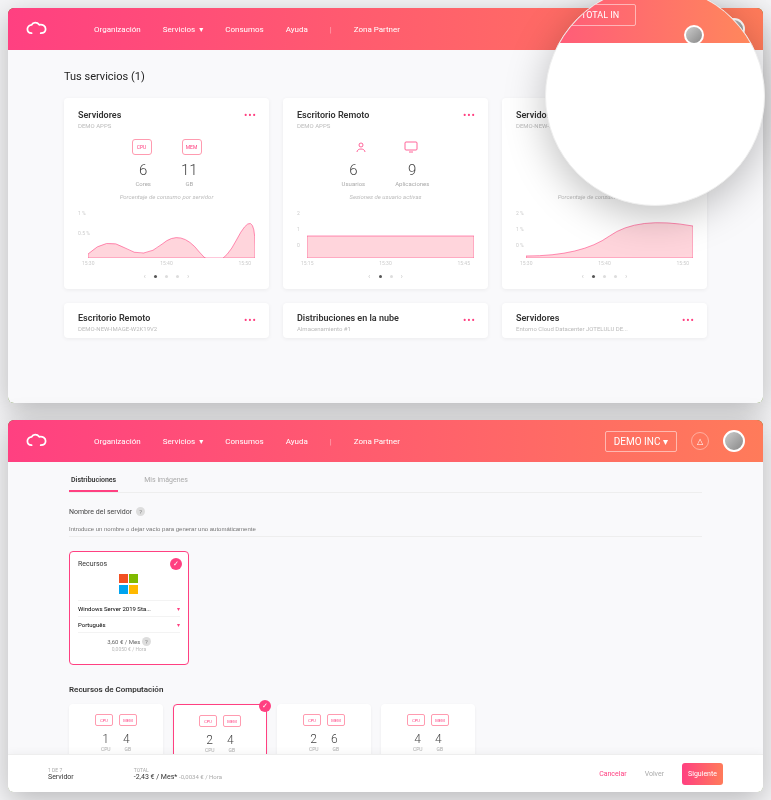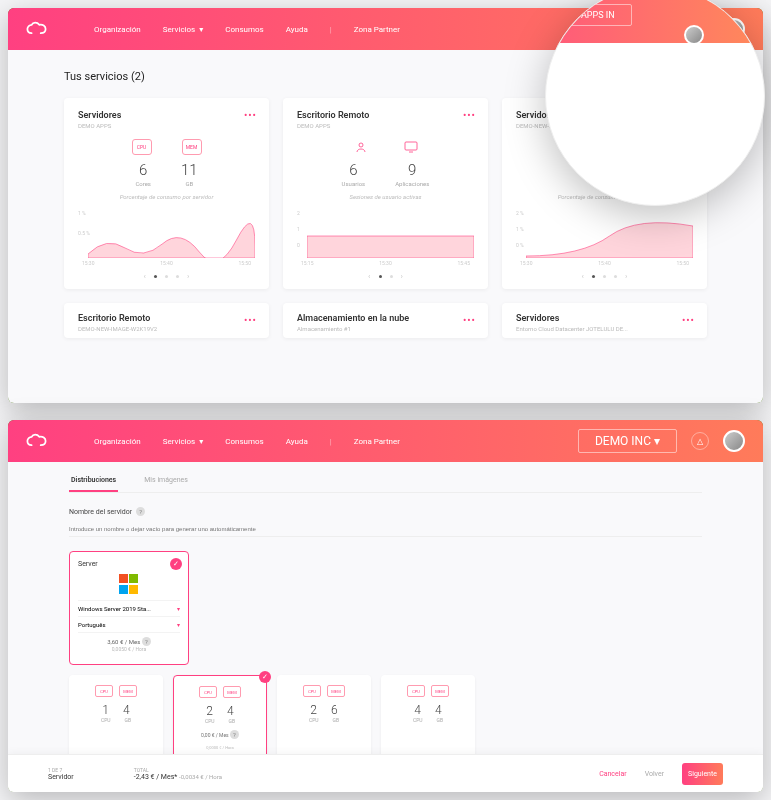--- a/index.html
+++ b/index.html
@@ -8,21 +8,21 @@
 .panel { background: #4d7c0f; border-radius: 6px; box-shadow: 0 8px 30px rgba(0,0,0,0.25); position: absolute; overflow: hidden; }
 .panel-top { top: 8px; left: 8px; width: 755px; height: 395px; }
 .panel-bottom { top: 420px; left: 8px; width: 755px; height: 372px; }
 
 .header { height: 42px; background: linear-gradient(90deg, #ff4081 0%, #ff7b5a 100%); display: flex; align-items: center; padding: 0 18px; color: #fff; font-size: 8px; }
 .logo { width: 28px; height: 18px; margin-right: 40px; }
 .nav { display: flex; gap: 22px; align-items: center; }
 .nav-item { cursor: pointer; display: flex; align-items: center; gap: 4px; }
 .nav-sep { opacity: 0.5; }
 .header-right { margin-left: auto; display: flex; align-items: center; gap: 14px; }
-.demo-pill { border: 1px solid rgba(255,255,255,0.5); padding: 4px 16px; border-radius: 2px; font-size: 12px; }
+.demo-pill { border: 1px solid rgba(255,255,255,0.5); padding: 4px 8px; border-radius: 2px; font-size: 10px; }
 .bell-btn { width: 18px; height: 18px; border-radius: 50%; border: 1px solid rgba(255,255,255,0.4); display: flex; align-items: center; justify-content: center; cursor: pointer; }
 .avatar { width: 22px; height: 22px; border-radius: 50%; background: linear-gradient(135deg,#ccc,#888); border: 2px solid #fff; }
 
 .content { padding: 18px 56px; background: #f9f9fb; height: calc(100% - 42px); overflow: hidden; }
 .content-bottom { padding: 14px 61px 0; }
 
 .page-title-row { display: flex; align-items: center; margin-bottom: 14px; }
 .page-title { font-size: 11px; color: #222; }
 .view-toggles { margin-left: auto; display: flex; gap: 6px; align-items: center; }
 .view-btn { width: 16px; height: 16px; display: flex; align-items: center; justify-content: center; cursor: pointer; }
@@ -120,21 +120,21 @@
       <div class="demo-pill"><span>DEMO INC</span> <span>▾</span></div>
       <div class="bell-btn">
           <span style="font-size:8px">△</span>
         </div>
       <div class="avatar"></div>
     </div>
   </div>
 
   <div class="content">
     <div class="page-title-row">
-      <div class="page-title">Tus servicios (2)</div>
+      <div class="page-title">Tus servicios (1)</div>
       <div class="view-toggles">
         <div class="view-btn active">
             <span>▦</span>
           </div>
         <div class="view-btn inactive">
             <span>≡</span>
           </div>
       </div>
     </div>
 
@@ -268,21 +268,21 @@
       </div>
     </div>
 
     <div class="row2">
       <div class="mini-card">
         <div class="card-title">Escritorio Remoto</div>
         <div class="card-sub">DEMO-NEW-IMAGE-W2K19V2</div>
         <div class="card-dots">•••</div>
       </div>
       <div class="mini-card">
-        <div class="card-title">Almacenamiento en la nube</div>
+        <div class="card-title">Distribuciones en la nube</div>
         <div class="card-sub">Almacenamiento #1</div>
         <div class="card-dots">•••</div>
       </div>
       <div class="mini-card">
         <div class="card-title">Servidores</div>
         <div class="card-sub">Entorno Cloud Datacenter JOTELULU DE...</div>
         <div class="card-dots">•••</div>
       </div>
     </div>
   </div>
@@ -320,41 +320,42 @@
     </div>
 
     <div class="field-label">
       <span>Nombre del servidor</span>
       <span class="help-q">?</span>
     </div>
     <input class="field-input" placeholder="Introduce un nombre o dejar vacío para generar uno automáticamente" style="">
 
     <div class="os-card">
       <div class="os-check">✓</div>
-      <div class="os-name">Server</div>
+      <div class="os-name">Recursos</div>
       <div class="os-logo">
         <div style="background:#f25022"></div>
           <div style="background:#7fba00"></div>
         <div style="background:#00a4ef"></div>
           <div style="background:#ffb900"></div>
       </div>
       <div class="os-row">
           <span>Windows Server 2019 Sta...</span>
           <span class="arrow">▾</span>
         </div>
       <div class="os-row">
           <span>Português</span>
           <span class="arrow">▾</span>
         </div>
       <div class="os-row" style="border-top:1px solid #f3f3f3;flex-direction:column;align-items:center">
         <div class="os-price"><span>3,60 € / Mes</span> <span class="help-q">?</span></div>
         <div class="os-price-sub">0,0050 € / Hora</div>
       </div>
     </div>
 
+    <div class="section-title">Recursos de Computación</div>
     <div class="resource-row">
       <div class="res-card">
         <div class="res-chips">
             <div class="res-chip">CPU</div>
             <div class="res-chip">MEM</div>
           </div>
         <div class="res-vals">
             <span>1</span>
             <span>4</span>
           </div>
@@ -423,16 +424,16 @@
     <div class="footer-actions">
       <div class="btn-text">Cancelar</div>
       <div class="btn-text gray">Volver</div>
       <div class="btn-primary">Siguiente</div>
     </div>
   </div>
 </div>
 
 <div class="magnifier">
   <div class="mag-strip">
-    <div class="demo-pill" style="font-size:9px;padding:5px 16px">APPS IN</div>
+    <div class="demo-pill" style="font-size:9px;padding:5px 16px">TOTAL IN</div>
   </div>
   <div class="mag-avatar"></div>
 </div>
 
 </body></html>

